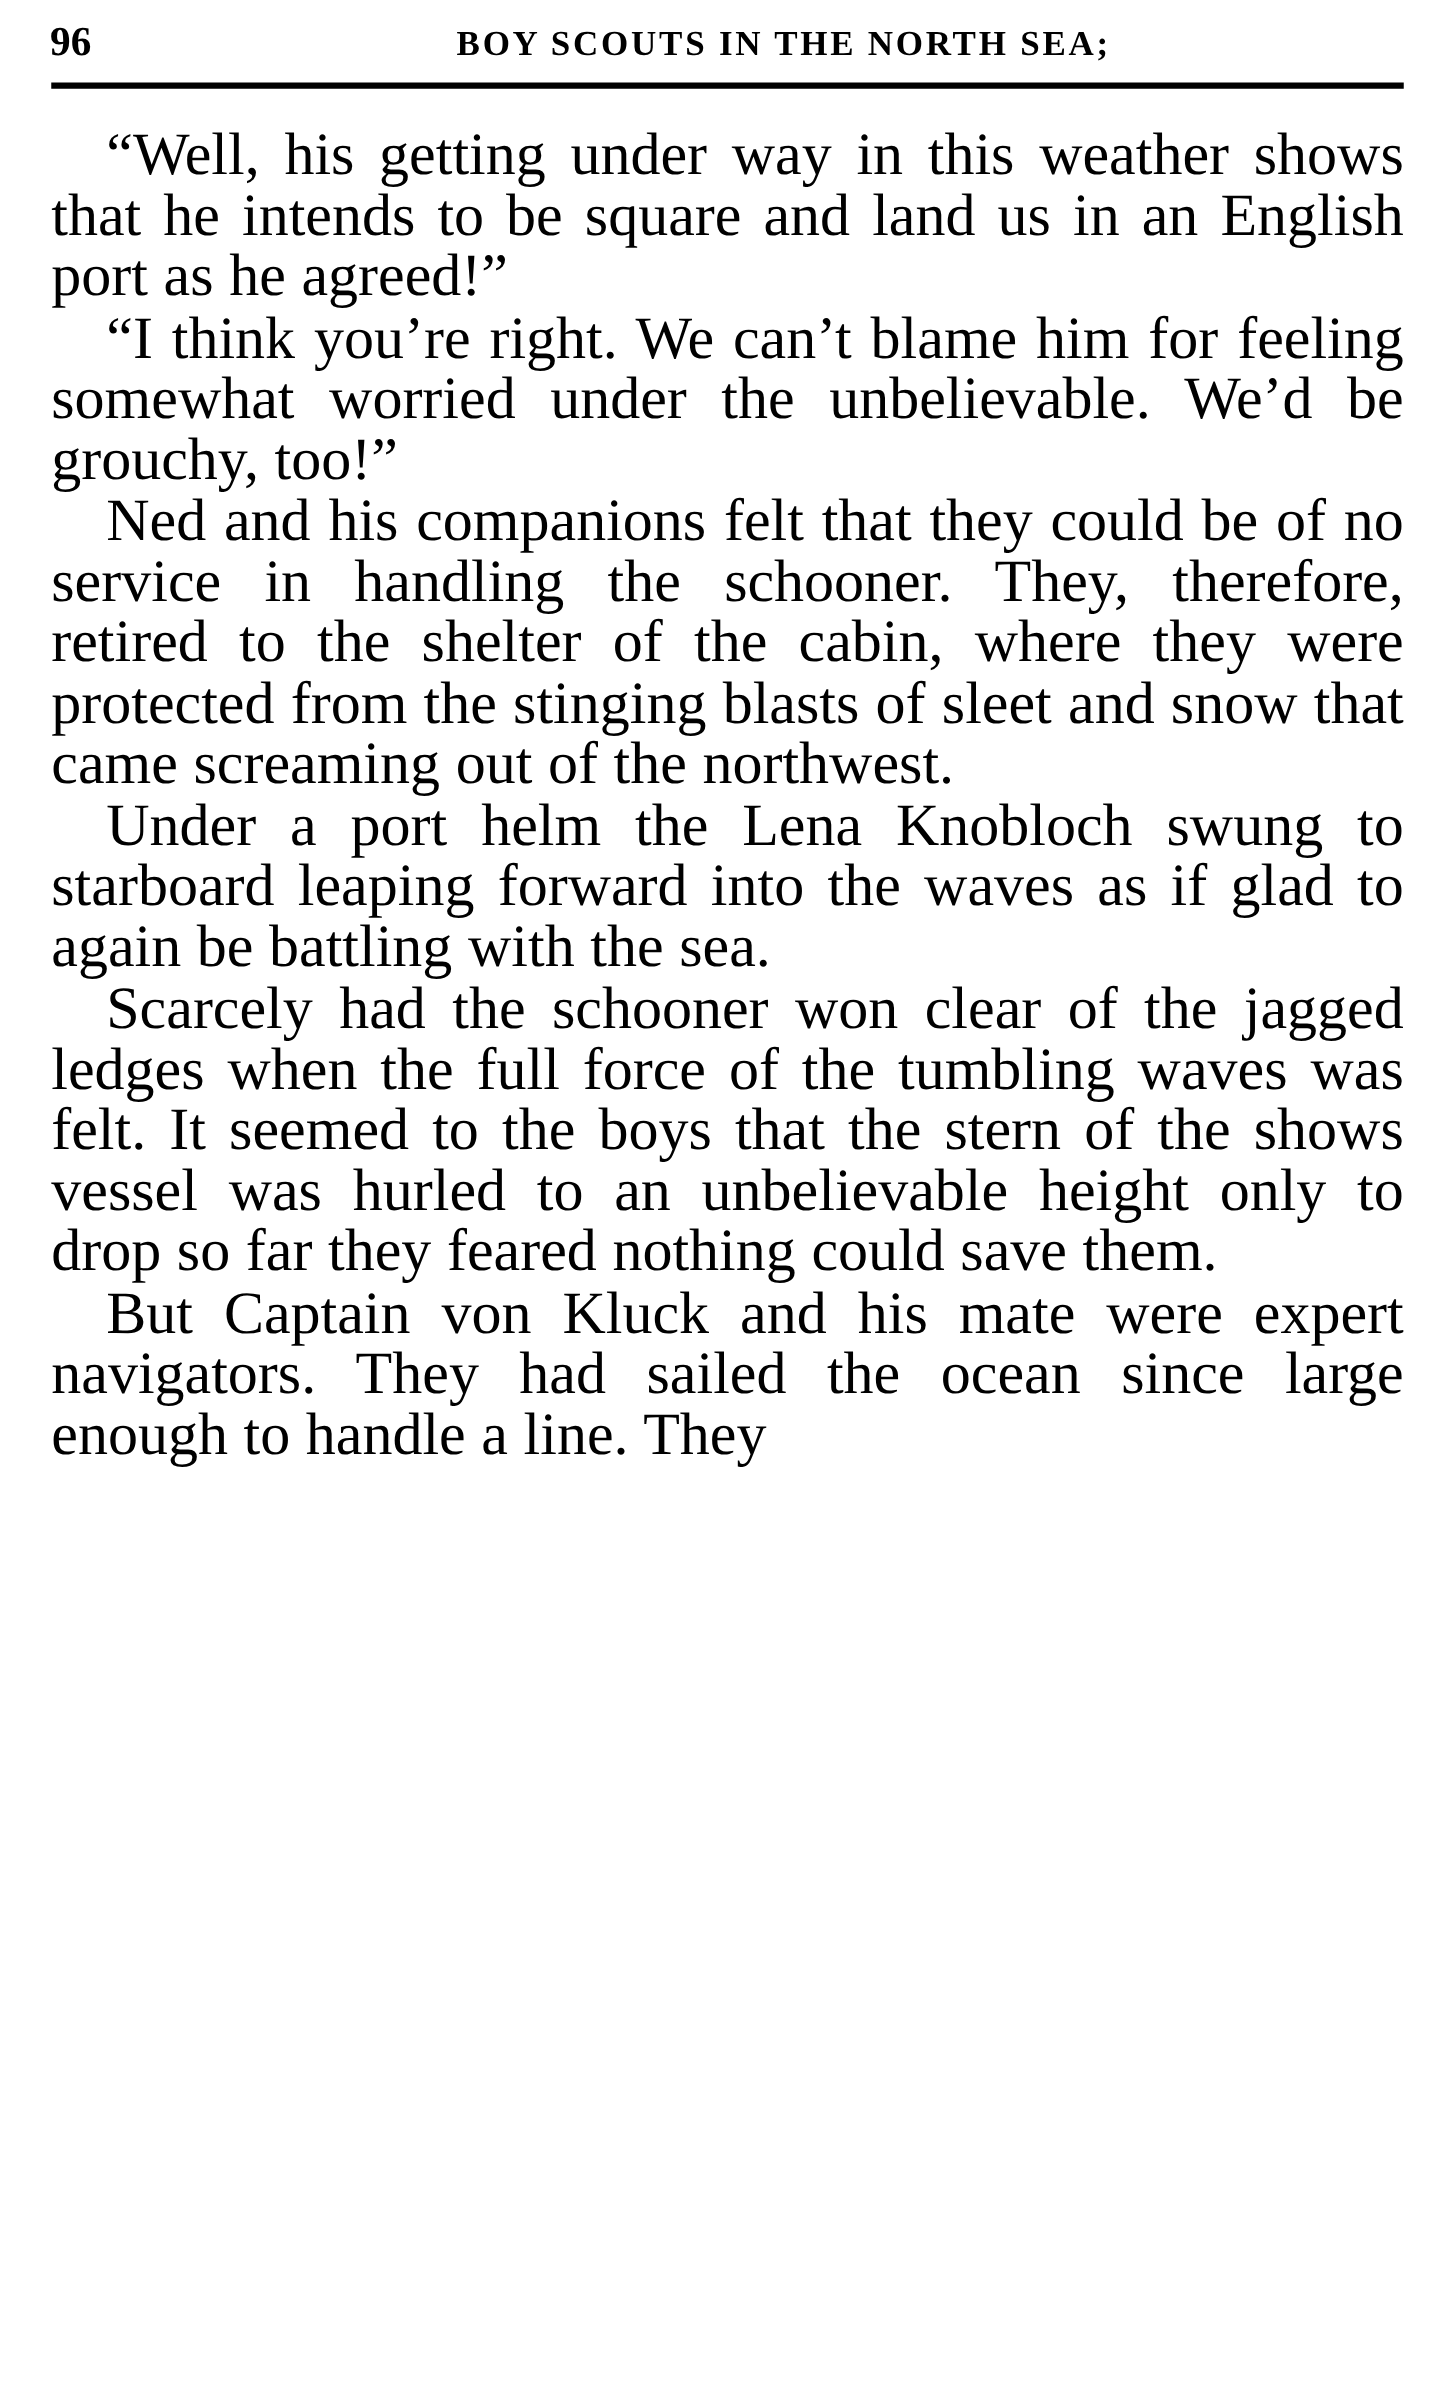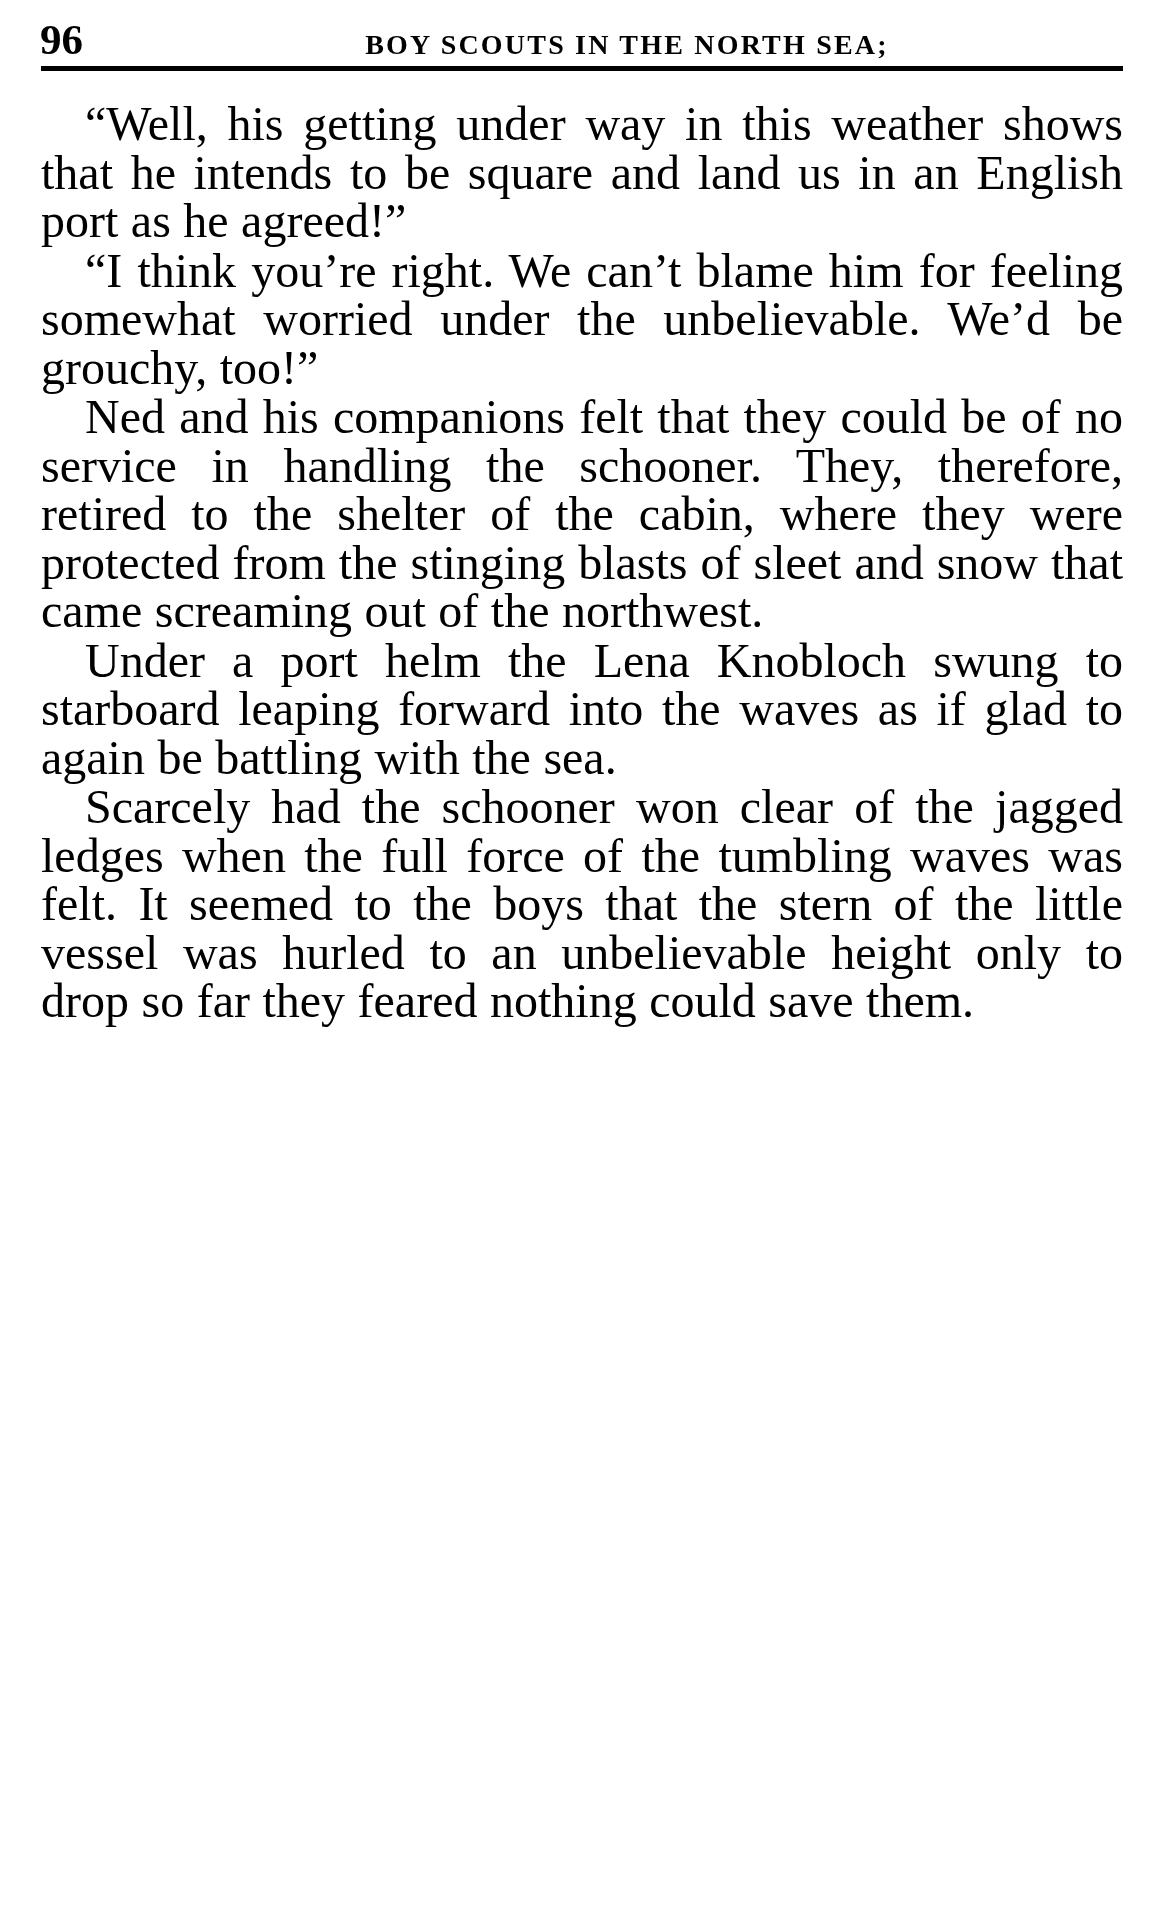--- a/index.html
+++ b/index.html
@@ -26,21 +26,21 @@
     top: 18px;
     left: 40px;
     right: 40px;
     height: 52px;
     display: flex;
     align-items: baseline;
   }
   .folio {
     font-family: "Liberation Serif", "DejaVu Serif", serif;
     font-weight: bold;
-    font-size: 43px;
+    font-size: 33px;
     letter-spacing: 0px;
     line-height: 1;
     width: 120px;
     text-align: left;
   }
   .running-head {
     flex: 1;
     text-align: center;
     font-family: "Liberation Serif", "DejaVu Serif", serif;
     font-weight: bold;
@@ -88,16 +88,17 @@
     <div class="running-head">BOY SCOUTS IN THE NORTH SEA;</div>
   </div>
 
   <div class="rule"></div>
 
   <div class="body-text">
     <p class="para">“Well, his getting under way in this weather shows that he intends to be square and land us in an English port as he agreed!”</p>
     <p class="para">“I think you’re right.  We can’t blame him for feeling somewhat worried under the unbelievable.  We’d be grouchy, too!”</p>
     <p class="para">Ned and his companions felt that they could be of no service in handling the schooner. They, therefore, retired to the shelter of the cabin, where they were protected from the stinging blasts of sleet and snow that came screaming out of the northwest.</p>
     <p class="para">Under a port helm the Lena Knobloch swung to starboard leaping forward into the waves as if glad to again be battling with the sea.</p>
-    <p class="para">Scarcely had the schooner won clear of the jagged ledges when the full force of the tumbling waves was felt.  It seemed to the boys that the stern of the little vessel was hurled to an unbelievable height only to drop so far they feared nothing could save them.</p>
+    <p class="para">Scarcely had the schooner won clear of the jagged ledges when the full force of the tumbling waves was felt.  It seemed to the boys that the stern of the shows vessel was hurled to an unbelievable height only to drop so far they feared nothing could save them.</p>
+    <p class="para">But Captain von Kluck and his mate were expert navigators.  They had sailed the ocean since large enough to handle a line.  They</p>
   </div>
 
 </div>
 
 </body></html>

